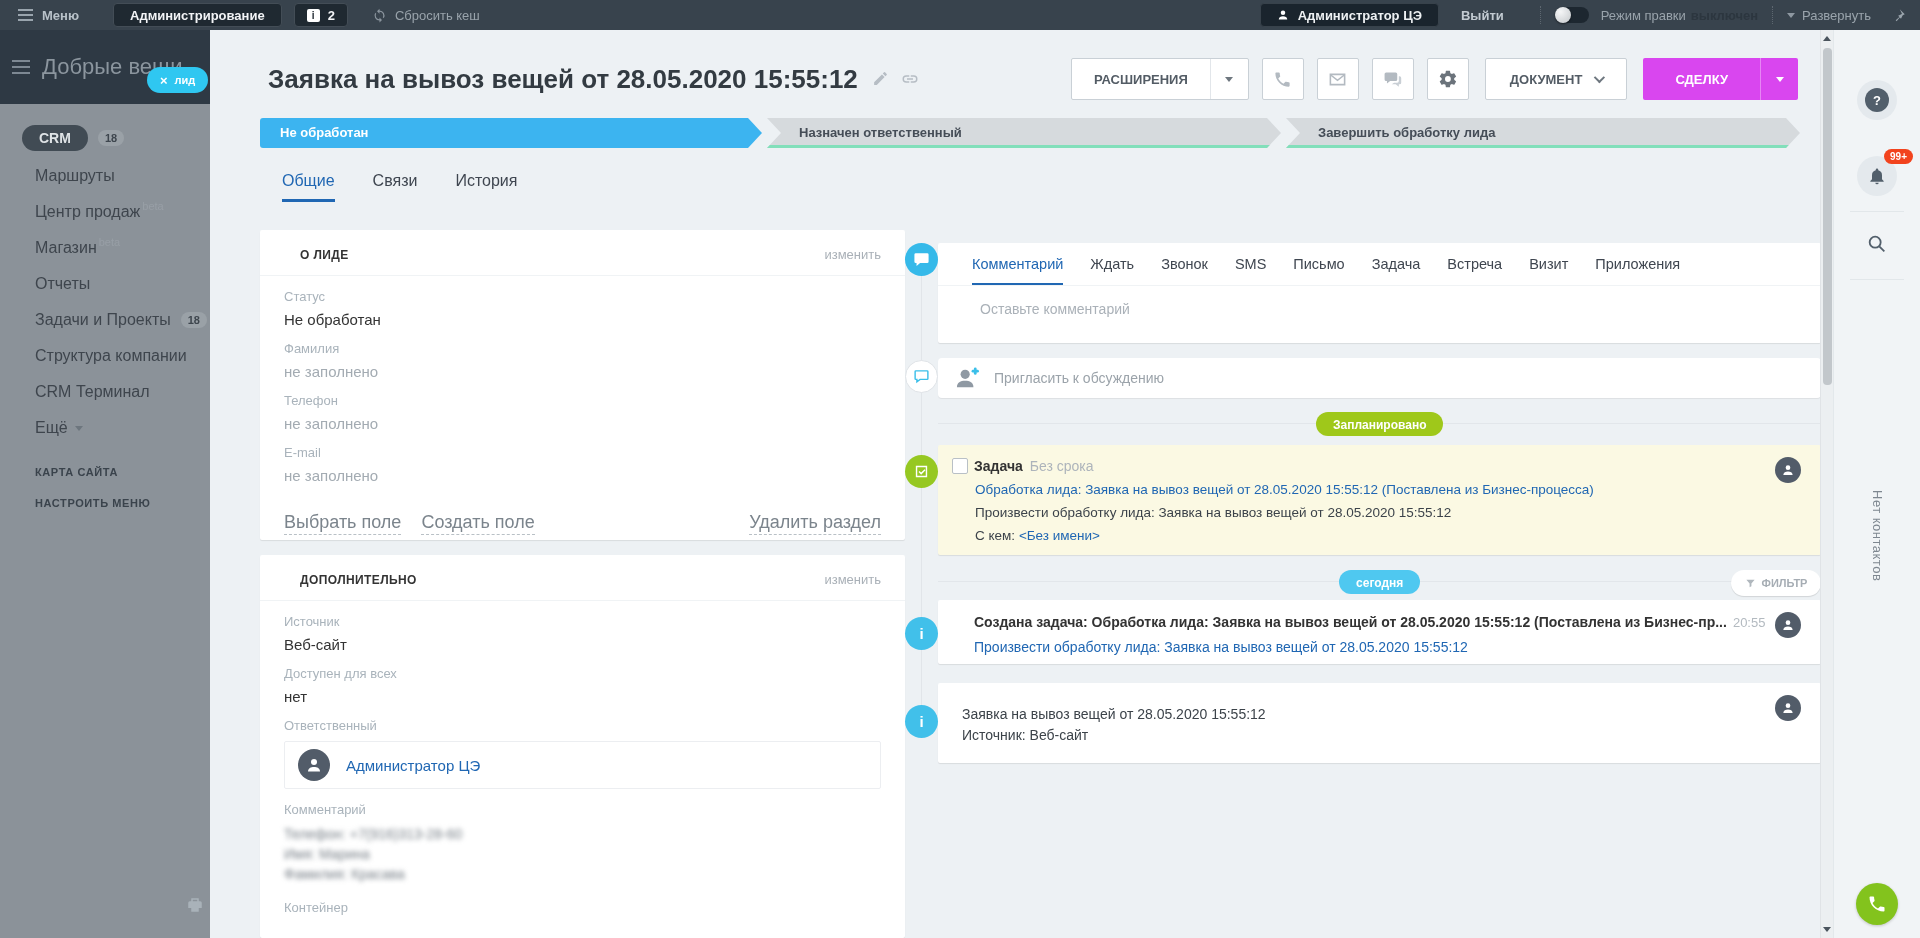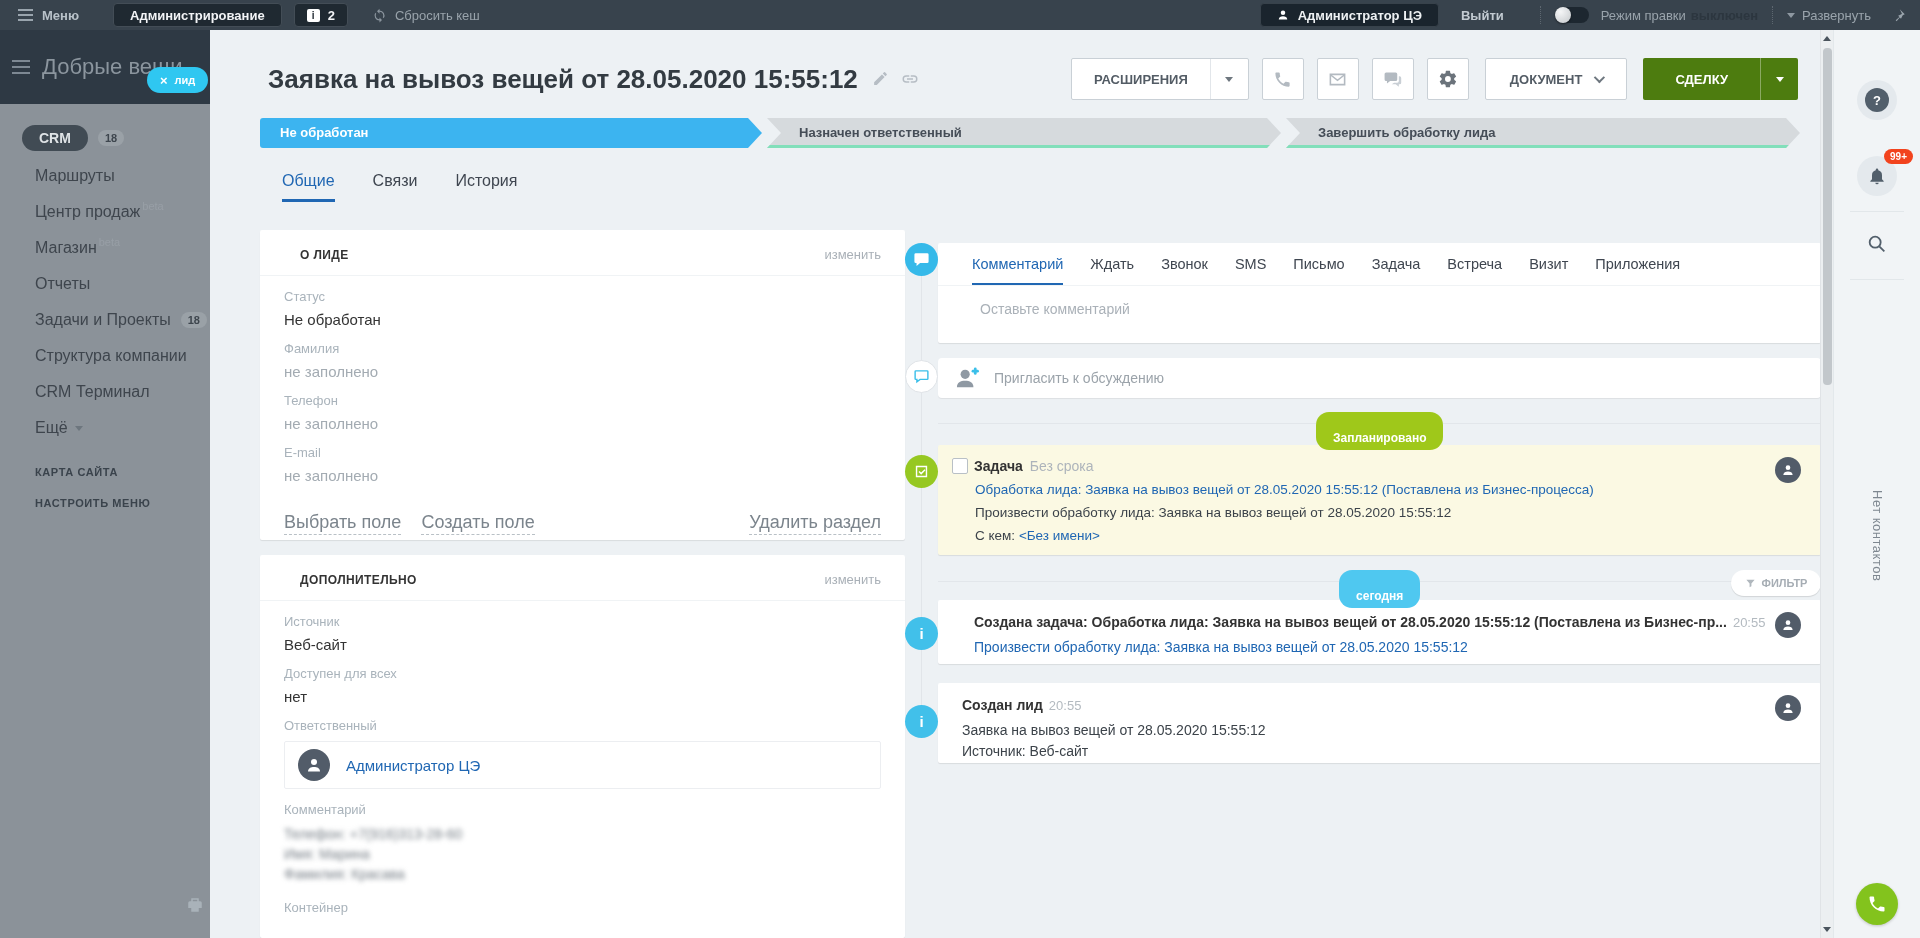--- a/index.html
+++ b/index.html
@@ -63,21 +63,21 @@
   .ph-icons { display:flex; gap:12px; margin-left:14px; }
   .ph-icons span { cursor:pointer; display:flex; }
   .toolbar { margin-left:auto; display:flex; align-items:center; }
   .btn-w { height:42px; background:#fff; border:1px solid #c9d0d6; border-radius:2px; color:#535c65;
      font-size:13px; font-weight:bold; display:flex; align-items:center; cursor:pointer; }
   .btn-split-label { padding:0 22px; }
   .btn-split-arrow { width:38px; height:100%; display:flex; align-items:center; justify-content:center; border-left:1px solid #e2e6ea; }
   .btn-ic { width:42px; justify-content:center; margin-left:13px; }
   .btn-doc { margin-left:16px; padding:0 24px; gap:12px; }
   .chev { width:8px; height:8px; border-right:2px solid #6e777f; border-bottom:2px solid #6e777f; transform:rotate(45deg) translateY(-2px); }
-  .btn-deal { margin-left:16px; height:42px; background:#4d7c0f; border-radius:2px; color:#fff; font-size:13px; font-weight:bold; display:flex; align-items:center; cursor:pointer; }
+  .btn-deal { margin-left:16px; height:42px; background:#d946ef; border-radius:2px; color:#fff; font-size:13px; font-weight:bold; display:flex; align-items:center; cursor:pointer; }
   .btn-deal .lab { padding:0 32px; }
   .btn-deal .arr { width:38px; height:100%; border-left:1px solid rgba(255,255,255,.35); display:flex; align-items:center; justify-content:center; }
   .caret-white { width:0;height:0;border-left:4px solid transparent;border-right:4px solid transparent;border-top:5px solid #fff; }
 
   
   .stages { display:flex; gap:5px; margin:0 20px 0 50px; height:30px; }
   .stage { flex:1; position:relative; background:#d6dadd; color:#454d57; font-size:13px; font-weight:bold;
      line-height:30px; padding-left:32px; cursor:pointer;
      clip-path:polygon(0 0, calc(100% - 14px) 0, 100% 50%, calc(100% - 14px) 100%, 0 100%, 14px 50%); }
   .stage.first { clip-path:polygon(0 0, calc(100% - 14px) 0, 100% 50%, calc(100% - 14px) 100%, 0 100%); padding-left:20px; border-radius:3px 0 0 3px; }
@@ -130,21 +130,21 @@
   .t-placeholder { margin:15px 0 0 42px; color:#aab1b8; font-size:14px; cursor:text; }
 
   .invite-row { margin-top:15px; height:40px; background:#fff; border-radius:4px; box-shadow:0 1px 1px rgba(0,0,0,.07);
      display:flex; align-items:center; padding:0 16px; cursor:pointer; }
   .invite-txt { margin-left:14px; color:#9ba3aa; font-size:14px; }
 
   .sep-row { position:relative; height:24px; display:flex; justify-content:center; }
   .sep-row::before { content:""; position:absolute; left:0; right:0; top:11px; height:1px; background:#e2e6ea; }
   .sep-row.planned { margin-top:14px; }
   .sep-row.today { margin-top:15px; height:26px; }
-  .badge { position:relative; z-index:1; color:#fff; font-size:12px; font-weight:bold; border-radius:13px; padding:19px 17px; height:24px; }
+  .badge { position:relative; z-index:1; color:#fff; font-size:12px; font-weight:bold; border-radius:13px; padding:6px 17px; height:24px; }
   .badge.green { background:#9fc81a; }
   .badge.blue { background:#4fc8f0; }
   .filter-btn { position:absolute; right:0; top:0; z-index:1; height:26px; background:#fff; border-radius:13px;
      box-shadow:0 1px 1px rgba(0,0,0,.12); display:flex; align-items:center; gap:6px; padding:0 14px;
      color:#a6adb4; font-size:11px; font-weight:bold; cursor:pointer; }
 
   .task-card { margin-top:9px; height:110px; background:#fbf9e3; border-radius:2px; box-shadow:0 1px 1px rgba(0,0,0,.09); position:relative; padding:13px 20px 0 14px; }
   .task-row1 { display:flex; align-items:center; }
   .task-check { width:16px; height:16px; background:#fff; border:1px solid #b9c0c6; border-radius:2px; cursor:pointer; flex:none; }
   .task-name { font-size:14px; font-weight:bold; color:#333; margin-left:6px; }
@@ -523,23 +523,20 @@
             <div class="e-line lnk">Произвести обработку лида: Заявка на вывоз вещей от 28.05.2020 15:55:12</div>
             <span class="avatar card-avatar" style="width:26px;height:26px">
               <svg width="14" height="14" viewBox="0 0 24 24">
                   <circle cx="12" cy="8" r="4" fill="#fff"></circle>
                   <path d="M4 20.5c0-4.2 3.8-6 8-6s8 1.8 8 6z" fill="#fff"></path>
                 </svg>
             </span>
           </div>
 
           <div class="tl-card entry-card entry2">
-            <div class="e-title">
-              <span>Создан лид</span><span class="e-time">20:55</span>
-            </div>
             <div class="e-line drk">Заявка на вывоз вещей от 28.05.2020 15:55:12</div>
             <div class="e-line2 drk">Источник: Веб-сайт</div>
             <span class="avatar card-avatar" style="width:26px;height:26px">
               <svg width="14" height="14" viewBox="0 0 24 24">
                   <circle cx="12" cy="8" r="4" fill="#fff"></circle>
                   <path d="M4 20.5c0-4.2 3.8-6 8-6s8 1.8 8 6z" fill="#fff"></path>
                 </svg>
             </span>
           </div>
         </section>

